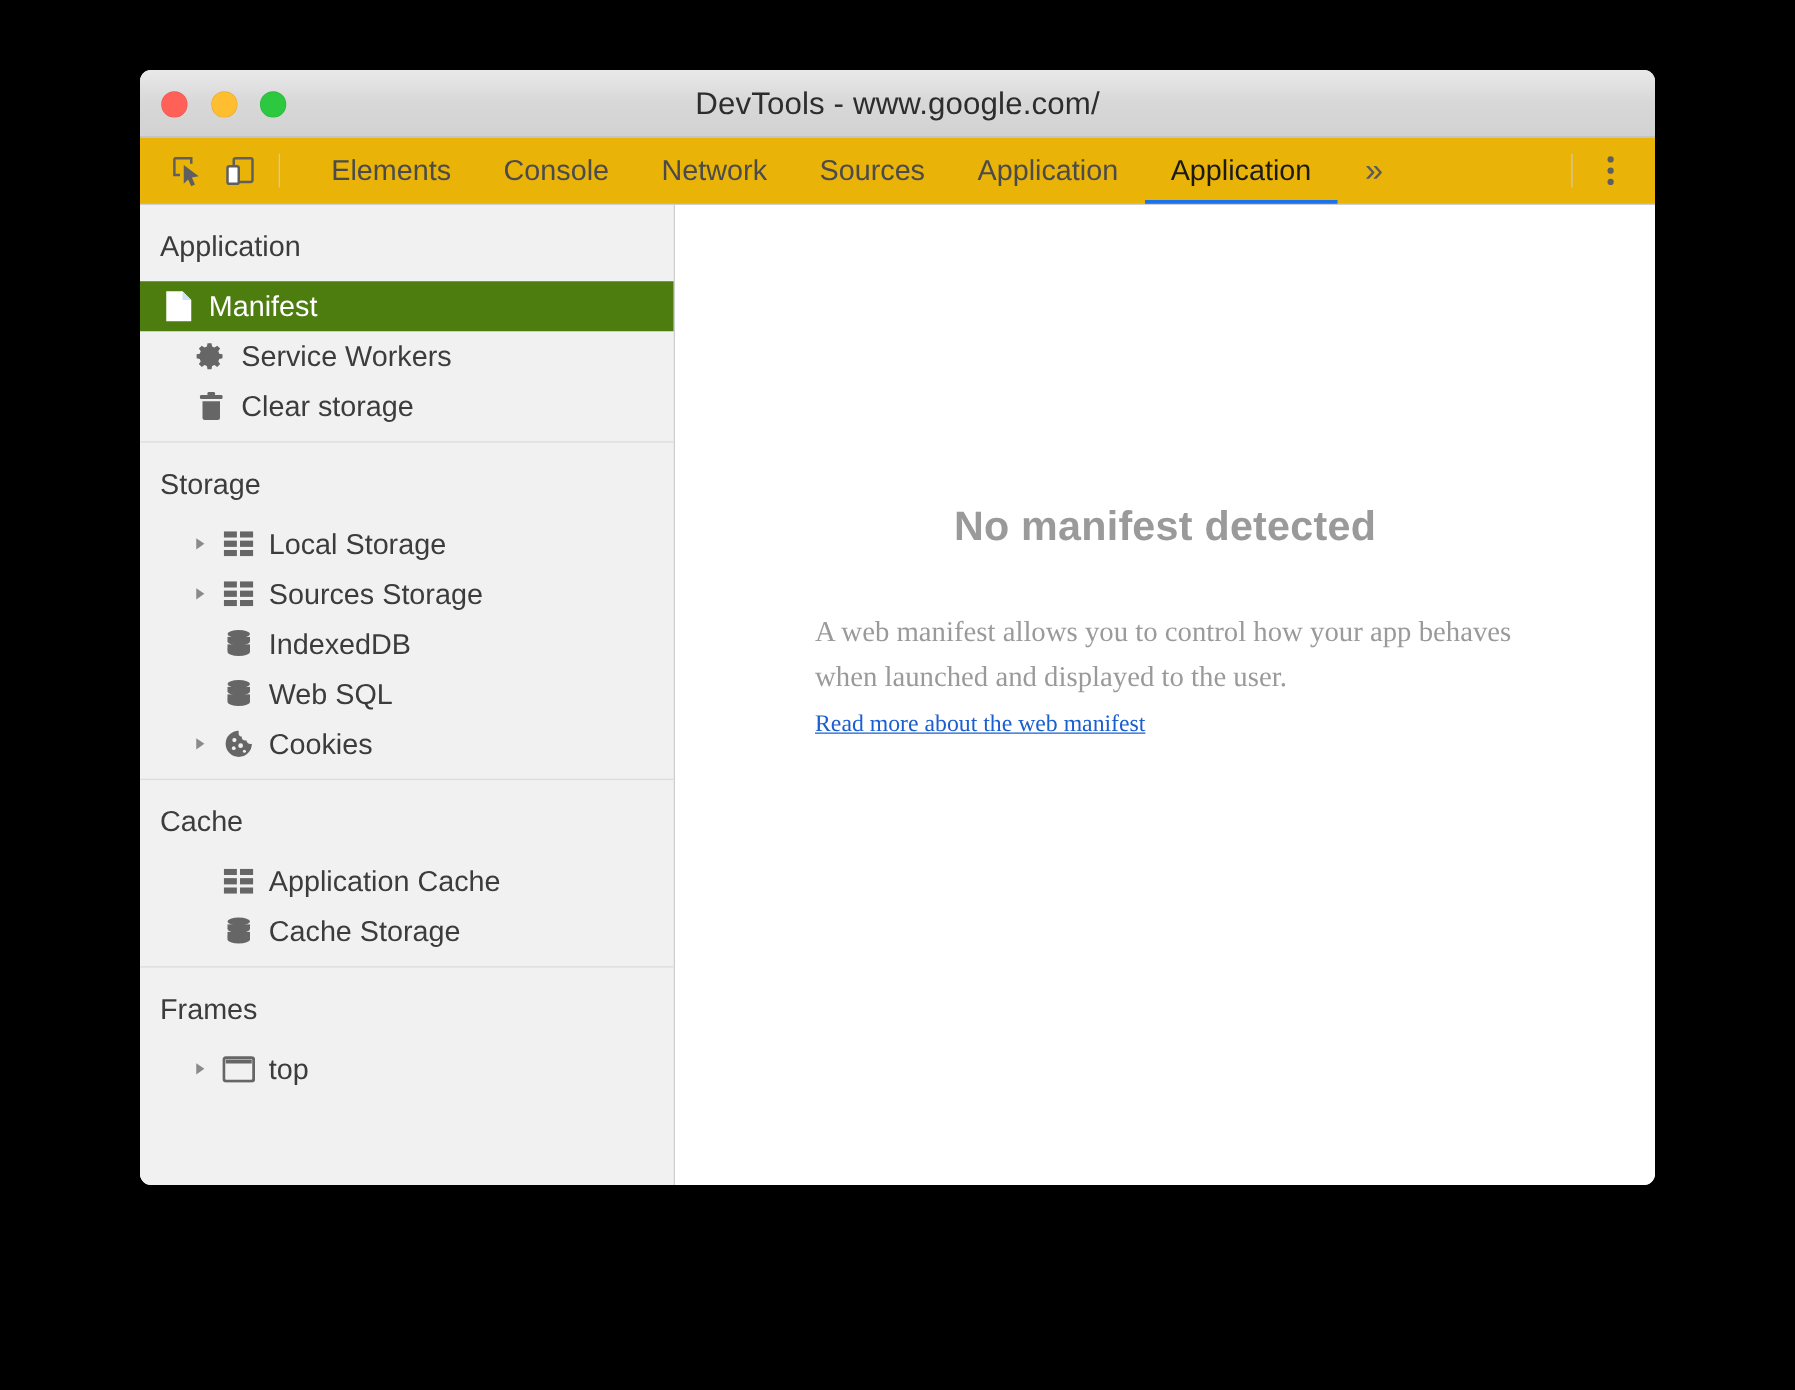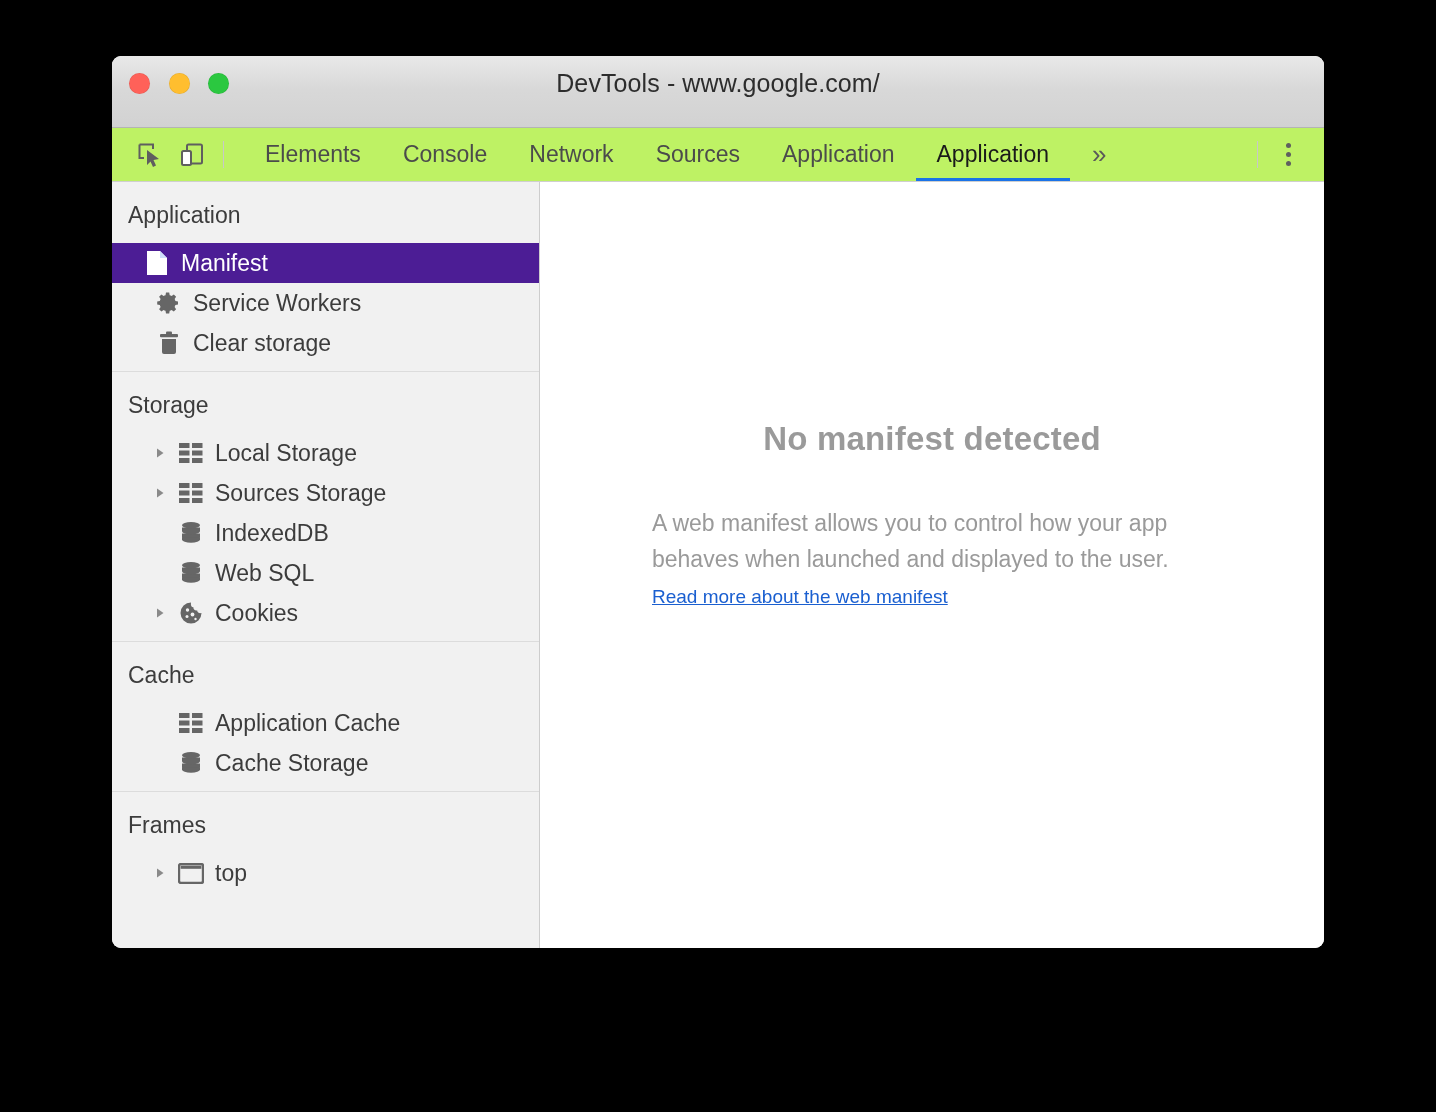--- a/index.html
+++ b/index.html
@@ -21,21 +21,21 @@
     height: 892px;
     border-radius: 9px;
     overflow: hidden;
     box-shadow: 0 0 0 0.5px rgba(0,0,0,0.35);
     background: #ffffff;
   }
 
   
   #titlebar {
     position: relative;
-    height: 72px;
+    height: 54px;
     background: linear-gradient(to bottom, #e9e9e9 0%, #d8d8d8 48%, #d2d2d2 100%);
     border-bottom: 1px solid #b4b4b4;
     box-sizing: border-box;
   }
   .traffic {
     position: absolute;
     top: 17px;
     width: 21px;
     height: 21px;
     border-radius: 50%;
@@ -52,21 +52,21 @@
     text-align: center;
     font-size: 25px;
     color: #2d2d2d;
     letter-spacing: 0.1px;
   }
 
   
   #tabbar {
     position: relative;
     height: 54px;
-    background: #bef264;
+    background: #eab308;
     border-bottom: 1px solid #cfcfcf;
     box-sizing: border-box;
     display: flex;
     align-items: flex-end;
   }
   .tool-icons {
     display: flex;
     align-items: center;
     padding-left: 17px;
     height: 100%;
@@ -165,23 +165,23 @@
   .tree-row {
     display: flex;
     align-items: center;
     height: 40px;
     padding-left: 42px;
     font-size: 23px;
     color: #3c3c3c;
     white-space: nowrap;
   }
   .tree-row.selected {
-    background: #4c1d95;
+    background: #4d7c0f;
     color: #ffffff;
-    padding-left: 30px;
+    padding-left: 16px;
   }
   .tri {
     width: 18px;
     min-width: 18px;
     display: flex;
     align-items: center;
     justify-content: flex-start;
     margin-right: 4px;
   }
   .tri.empty { }
@@ -212,20 +212,21 @@
     margin-bottom: 48px;
     letter-spacing: 0.2px;
   }
   #empty-desc {
     font-size: 23px;
     color: #9a9a9a;
     line-height: 1.56;
     width: 560px;
     margin: 4px auto;
     text-align: left;
+    font-family: Liberation Serif, serif;
   }
   #empty-link {
     display: inline-block;
     margin-top: 3px;
     font-size: 19px;
     color: #1a5fd0;
     text-decoration: underline;
   }
 </style>
 </head>

